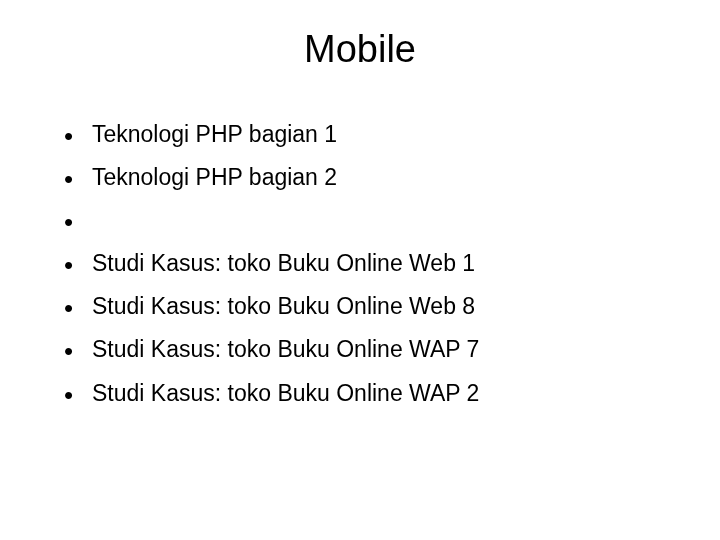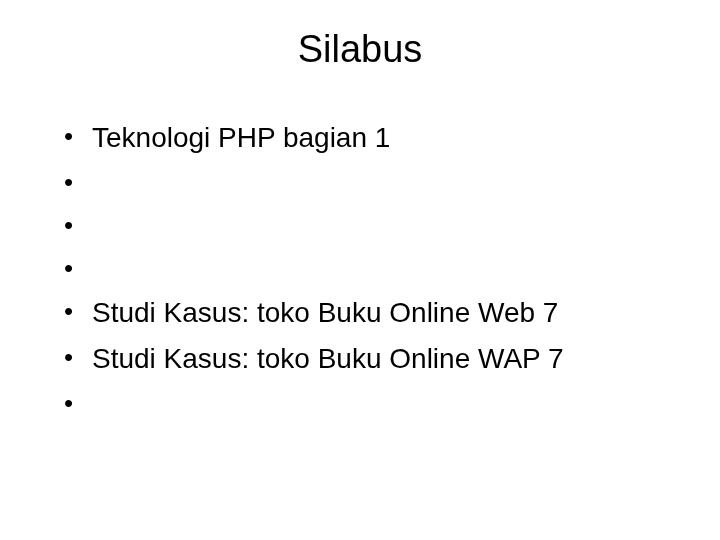--- a/index.html
+++ b/index.html
@@ -34,48 +34,51 @@
       align-items: flex-start;
       margin-bottom: 8px;
     }
     .bullet {
       font-size: 26px;
       line-height: 1.35;
       width: 28px;
       flex-shrink: 0;
     }
     .item-text {
-      font-size: 28px;
+      font-size: 23px;
       line-height: 1.35;
     }
   </style>
 </head>
 <body>
 
 <div class="slide">
-  <h1 class="title">Silabus</h1>
+  <h1 class="title">Mobile</h1>
   <div class="list">
     <div class="list-row">
       <span class="bullet">•</span>
       <span class="item-text">Teknologi PHP bagian 1</span>
     </div>
     <div class="list-row">
       <span class="bullet">•</span>
+      <span class="item-text">Teknologi PHP bagian 2</span>
     </div>
     <div class="list-row">
       <span class="bullet">•</span>
     </div>
     <div class="list-row">
       <span class="bullet">•</span>
+      <span class="item-text">Studi Kasus: toko Buku Online Web 1</span>
     </div>
     <div class="list-row">
       <span class="bullet">•</span>
-      <span class="item-text">Studi Kasus: toko Buku Online Web 7</span>
+      <span class="item-text">Studi Kasus: toko Buku Online Web 8</span>
     </div>
     <div class="list-row">
       <span class="bullet">•</span>
       <span class="item-text">Studi Kasus: toko Buku Online WAP 7</span>
     </div>
     <div class="list-row">
       <span class="bullet">•</span>
+      <span class="item-text">Studi Kasus: toko Buku Online WAP 2</span>
     </div>
   </div>
 </div>
 
 </body></html>

